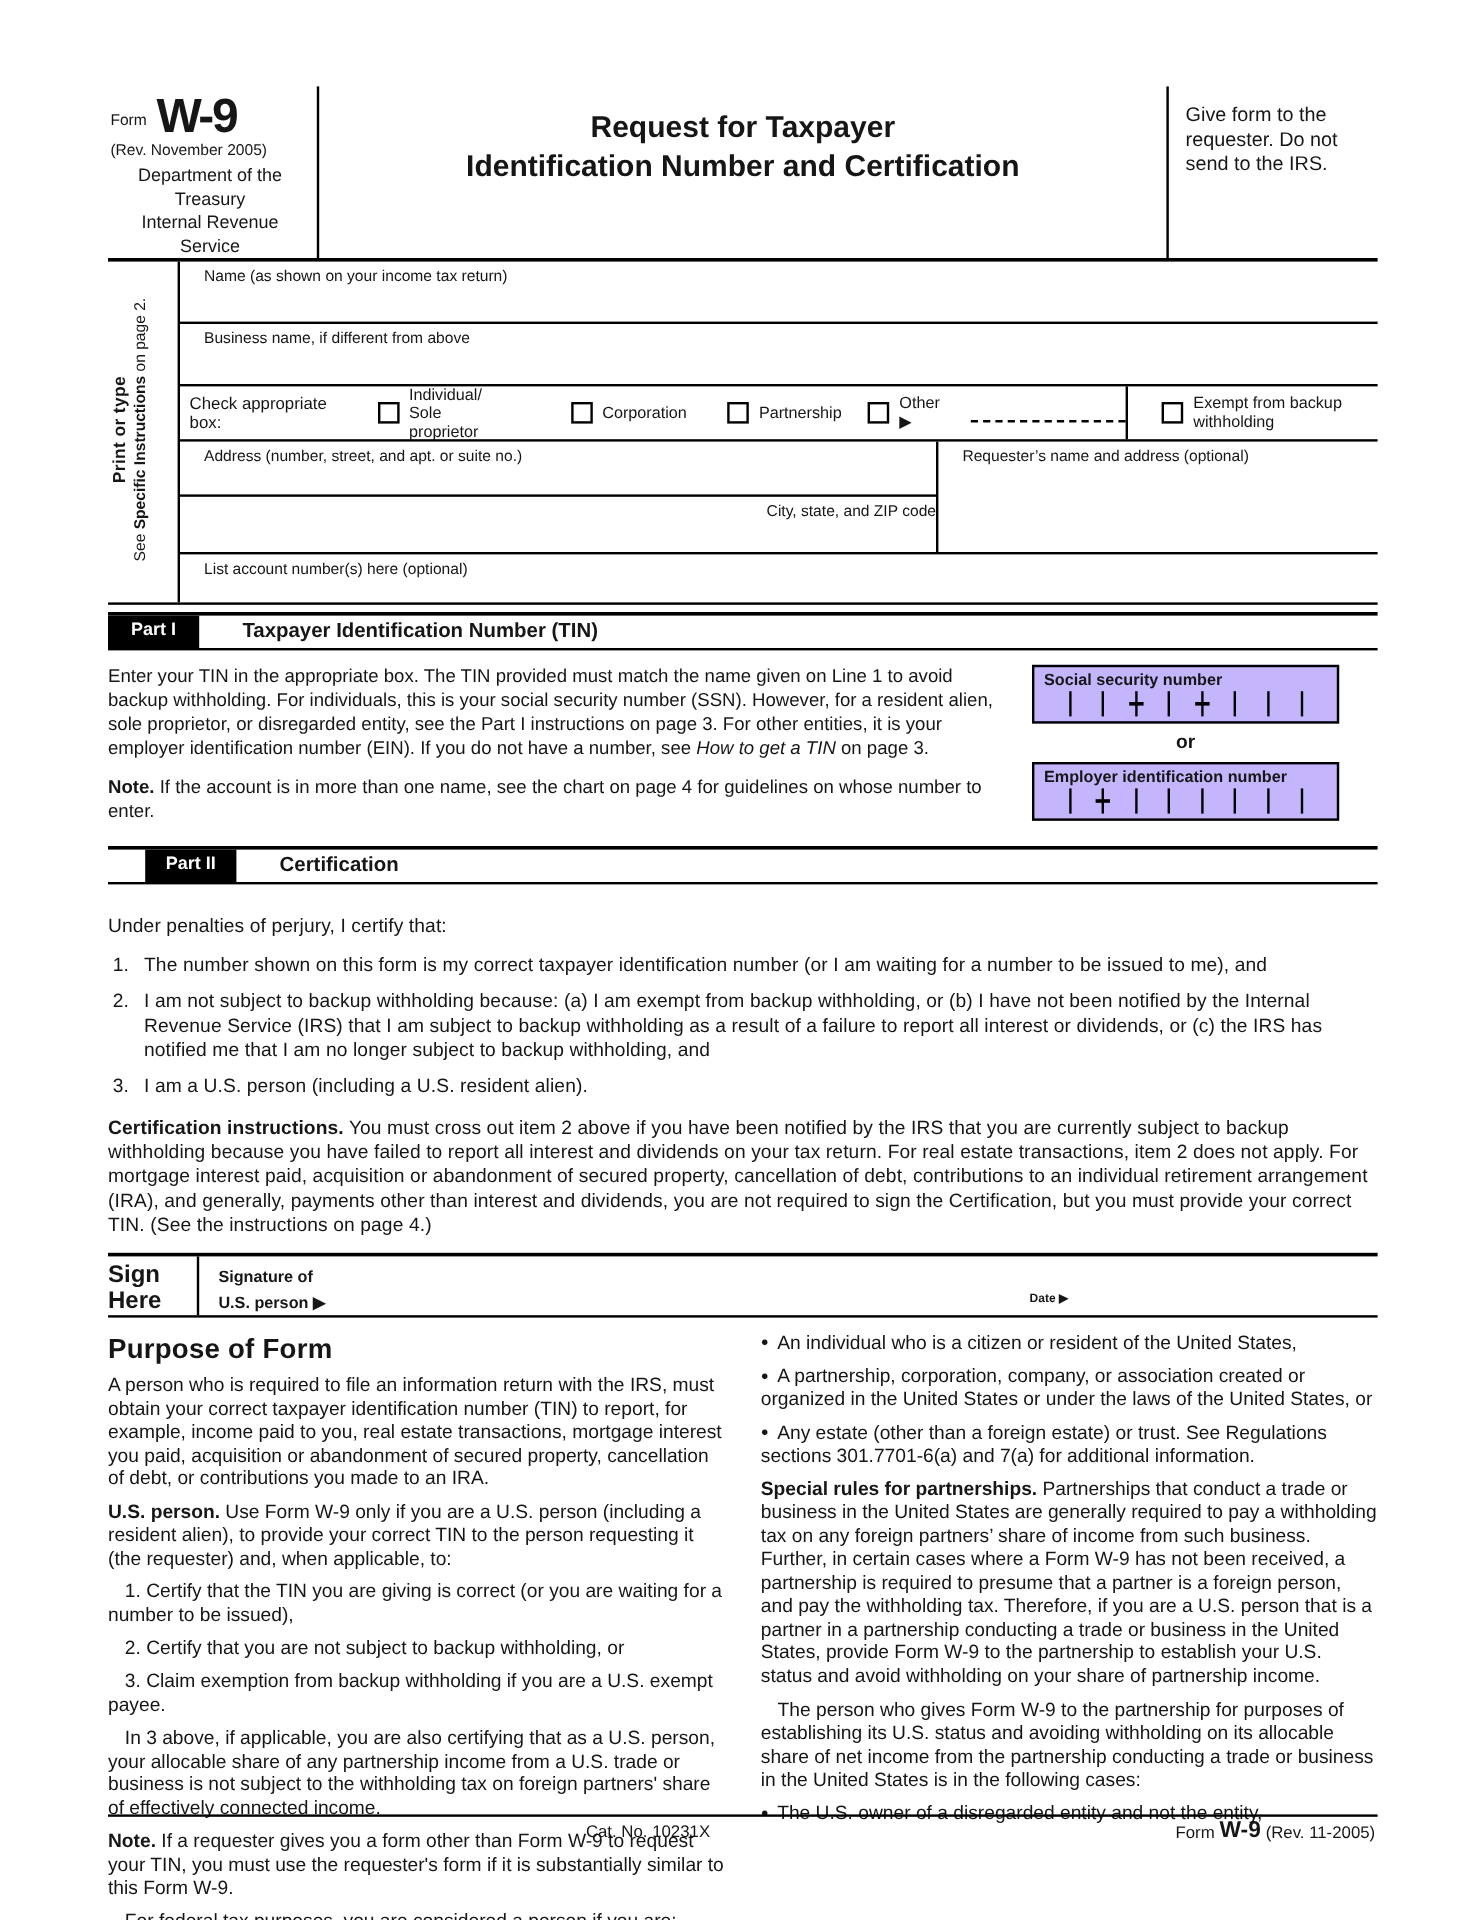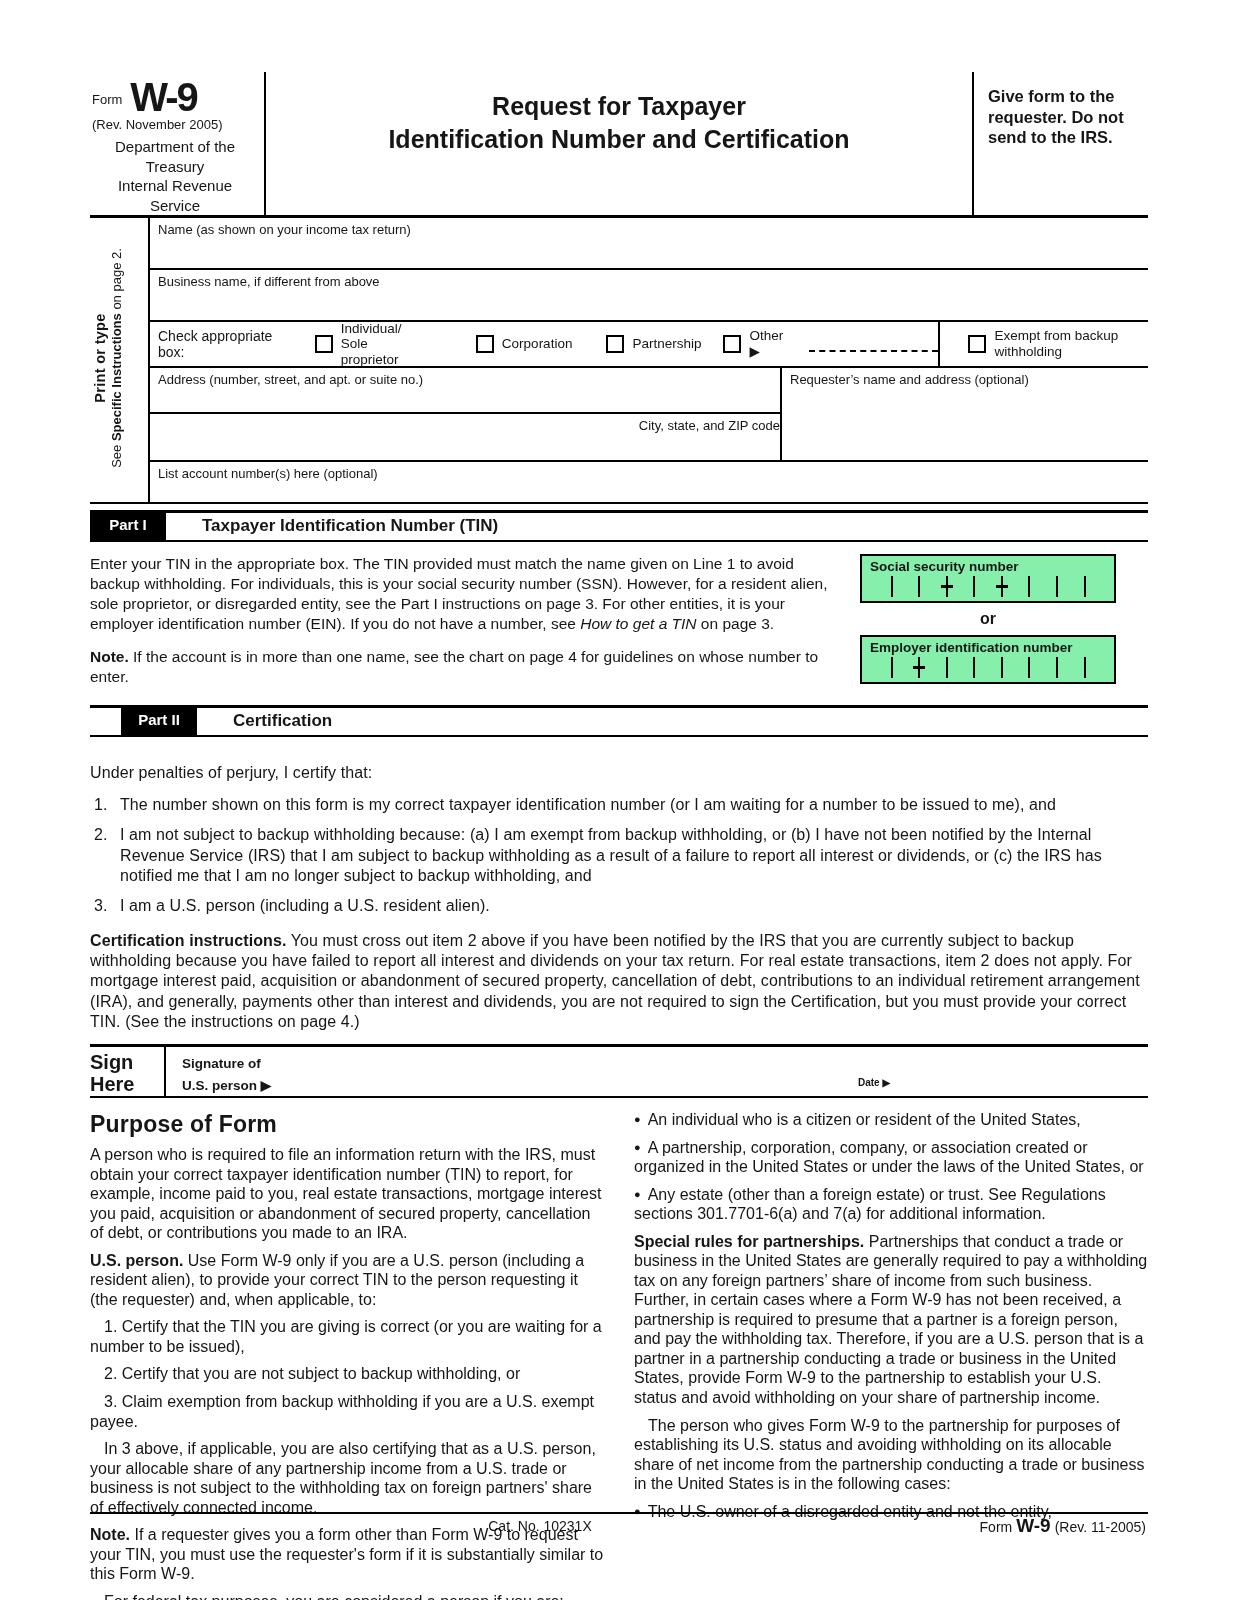--- a/index.html
+++ b/index.html
@@ -12,31 +12,31 @@
 
   
   .hdr { display:flex; border-bottom:3px solid #000; min-height:100px; box-sizing:border-box; }
   .hdr-left { width:176px; border-right:2px solid #000; padding:8px 6px 0 2px; box-sizing:border-box; }
   .fw-row { display:flex; align-items:flex-end; }
   .fw-word { font-size:13px; padding-bottom:7px; }
   .fw-num { font-size:40px; font-weight:bold; letter-spacing:-2px; line-height:0.85; margin-left:8px; }
   .rev { font-size:13px; margin-top:3px; }
   .dept { font-size:15px; margin-top:5px; line-height:1.3;text-align:center; }
   .hdr-title { flex:1; text-align:center; font-weight:bold; font-size:25px; line-height:1.3; padding-top:18px; white-space:pre-line; }
-  .hdr-give { width:176px; border-left:2px solid #000; font-weight:bold; font-size:16.5px; line-height:1.25; padding:14px 0 0 14px; box-sizing:border-box; white-space:pre-line; }
+  .hdr-give { width:176px; border-left:2px solid #000; font-weight:normal; font-size:16.5px; line-height:1.25; padding:14px 0 0 14px; box-sizing:border-box; white-space:pre-line; }
 
   
   .fields { display:flex; border-bottom:2px solid #000; }
   .side { width:58px; position:relative; }
   .vwrap { position:absolute; left:2px; top:278px; width:276px; transform:rotate(-90deg); transform-origin:0 0; text-align:center; }
   .vl1 { font-weight:bold; font-size:14.5px; letter-spacing:0.3px; }
   .vl2 { font-size:13px; margin-top:1px; }
   .grid { flex:1; border-left:2px solid #000; }
   .frow { border-bottom:2px solid #000; box-sizing:border-box; }
-  .flabel { font-size:13px; padding:4px 0 0 8px; }
+  .flabel { font-size:13px; padding:4px 0 0 20px; }
   .h52 { height:52px; } .h40 { height:40px; }
 
   .cbrow { display:flex; align-items:center; height:46px; border-bottom:2px solid #000; box-sizing:border-box; }
   .cbrow .flabel-inline { font-size:14px; margin-left:8px; }
   .cb { width:14px; height:14px; border:2px solid #000; flex:none; background:#fff; }
   .cbl { font-size:13.5px; line-height:1.15; white-space:pre-line; margin-left:8px; }
   .cbgrp { display:flex; align-items:center; }
   .dotted-line { display:inline-block; width:132px; height:13px; border-bottom:2.5px dashed #000; margin-left:12px; }
   .exempt { margin-left:auto; width:212px; border-left:2px solid #000; height:100%; display:flex; align-items:center; padding-left:28px; box-sizing:border-box; }
 
@@ -49,21 +49,21 @@
   
   .part-hdr { margin-top:6px; border-top:3.5px solid #000; border-bottom:2px solid #000; display:flex; align-items:stretch; }
   .part-tag { background:#000; color:#fff; font-weight:bold; font-size:15px; padding:3px 0 4px 0; width:76px; text-align:center; }
   .part-title { font-weight:bold; font-size:17px; padding:3px 0 4px 36px; }
 
   
   .p1body { display:flex; padding:12px 0 6px 0; min-height:138px; }
   .p1text { width:752px; font-size:15.5px; line-height:1.3; }
   .p1text p { margin:0 0 12px 0; }
   .p1right { flex:1; display:flex; flex-direction:column; align-items:flex-start; padding-left:18px; }
-  .tin-box { border:2px solid #000; width:256px; box-sizing:border-box; background:#86efac; }
+  .tin-box { border:2px solid #000; width:256px; box-sizing:border-box; background:#c4b5fd; }
   .tin-label { font-weight:bold; font-size:13.5px; padding:3px 0 1px 8px; }
   .tin-cells { display:flex; height:26px; padding:0 3px; }
   .tc { flex:1; }
   .ts { width:2px; background:#000; margin:1px 0 4px 0; position:relative; }
   .ts.dash::after { content:""; position:absolute; left:-5px; top:50%; margin-top:-1.5px; width:12px; height:3px; background:#000; }
   .or { width:256px; text-align:center; font-weight:bold; font-size:16px; margin:7px 0; }
 
   
   .p2body { padding-top:24px; font-size:16px; line-height:1.27; letter-spacing:0.1px; }
   .p2body .intro { margin:2px 0 12px 0; }

